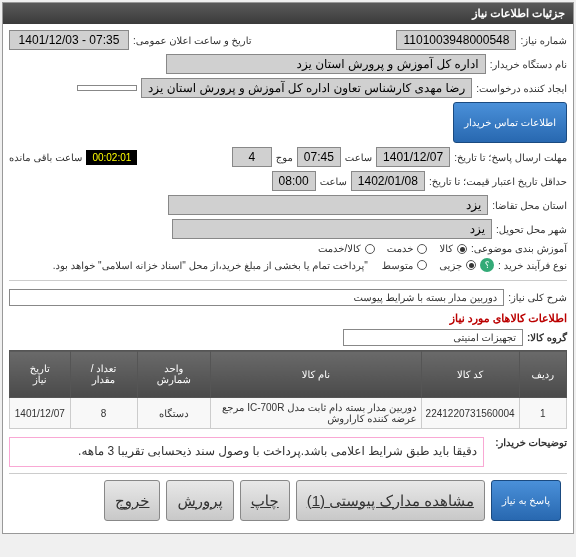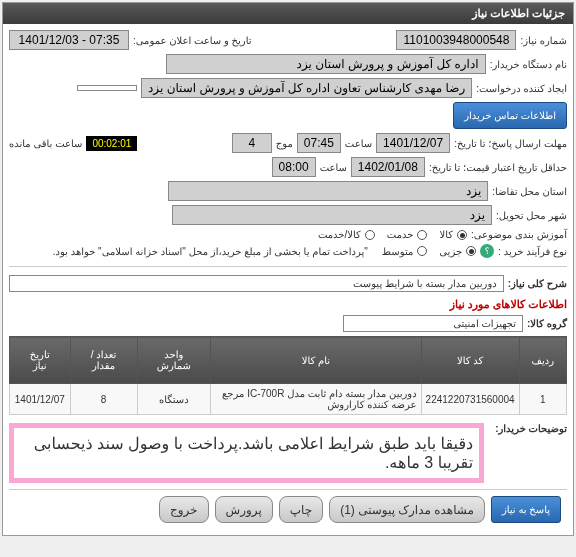--- a/index.html
+++ b/index.html
@@ -6,33 +6,33 @@
 body { font-family: Tahoma, Arial, sans-serif; font-size: 11px; background: #f0f0f0; width: 576px; color: #333; }
 .panel { border: 1px solid #999; margin: 2px; background: #fff; }
 .panel-header { background: linear-gradient(#5a5a5a, #3a3a3a); color: #fff; padding: 4px 8px; font-size: 11px; font-weight: bold; }
 .panel-body { padding: 6px; }
 .row { display: flex; align-items: center; margin-bottom: 4px; gap: 4px; flex-wrap: wrap; }
 .lbl { font-size: 10px; color: #333; white-space: nowrap; }
 .val-box { background: #d0d0d0; border: 1px solid #888; padding: 2px 6px; font-size: 12px; color: #000; min-width: 40px; text-align: center; display: inline-block; direction: ltr; }
 .val-box.wide { min-width: 120px; }
 .val-box.xwide { min-width: 320px; text-align: right; direction: rtl; }
 .input-box { background: #fff; border: 1px solid #888; padding: 2px 6px; font-size: 10px; min-width: 180px; direction: rtl; }
-.btn-blue { background: linear-gradient(#4a90d9, #2868b0); color: #fff; border: 1px solid #1a4a80; padding: 7px 10px; font-size: 10px; border-radius: 3px; cursor: pointer; }
-.btn-gray { background: linear-gradient(#e8e8e8, #c8c8c8); color: #333; border: 1px solid #888; padding: 3px 10px; font-size: 12px; border-radius: 8px; cursor: pointer; }
+.btn-blue { background: linear-gradient(#4a90d9, #2868b0); color: #fff; border: 1px solid #1a4a80; padding: 14px 10px; font-size: 10px; border-radius: 3px; cursor: pointer; }
+.btn-gray { background: linear-gradient(#e8e8e8, #c8c8c8); color: #333; border: 1px solid #888; padding: 3px 10px; font-size: 15px; border-radius: 3px; cursor: pointer; text-decoration: underline; }
 .radio-grp { display: flex; gap: 12px; align-items: center; }
 .radio-item { display: flex; align-items: center; gap: 4px; font-size: 10px; }
 .radio-dot { width: 10px; height: 10px; border: 1px solid #555; border-radius: 50%; display: inline-block; position: relative; }
 .radio-dot.checked::after { content: ''; width: 5px; height: 5px; background: #333; border-radius: 50%; position: absolute; top: 2px; left: 2px; }
 .sec-title { font-weight: bold; font-size: 11px; margin: 6px 0 4px 0; }
 .sec-title.red { color: #b00; }
 table.data { width: 100%; border-collapse: collapse; font-size: 10px; }
 table.data th { background: linear-gradient(#6a6a6a, #4a4a4a); color: #fff; padding: 12px; border: 1px solid #555; font-weight: normal; }
 table.data td { padding: 4px; border: 1px solid #ccc; background: #f8f8f8; text-align: center; }
 .toolbar { display: flex; gap: 6px; padding: 6px; border-top: 1px solid #ccc; margin-top: 6px; justify-content: flex-start; }
-.note-box { background: #fff; border: 5px solid #f9a8d4; padding: 6px; font-size: 16px; min-height: 30px; }
+.note-box { background: #fff; border: 1px solid #f9a8d4; padding: 6px; font-size: 12px; min-height: 30px; }
 .q-icon { width:14px; height:14px; border-radius:50%; background:#3a7; color:#fff; font-size:9px; display:inline-flex; align-items:center; justify-content:center; }
 .countdown { background:#000; color:#ff0; padding:2px 6px; font-size:10px; direction:ltr; }
 </style>
 </head>
 <body>
 
 <div class="panel">
   <div class="panel-header">
     <span>جزئیات اطلاعات نیاز</span>
   </div>
@@ -117,21 +117,21 @@
             <span class="radio-dot"></span>
             <span>متوسط</span>
           </label>
       </div>
       <span class="lbl" style="margin-right:10px;">"پرداخت تمام یا بخشی از مبلغ خرید،از محل "اسناد خزانه اسلامی" خواهد بود.</span>
     </div>
 
     <hr style="margin:8px 0; border:0; border-top:1px solid #ccc;">
 
     <div class="row">
-      <span class="lbl" style="font-weight:bold;">شرح کلی نیاز:</span>
+      <span class="lbl" style="font-weight:normal;">شرح کلی نیاز:</span>
       <span class="input-box" style="flex:1;">دوربین مدار بسته با شرایط پیوست</span>
     </div>
 
     <div class="sec-title red">اطلاعات کالاهای مورد نیاز</div>
 
     <div class="row">
       <span class="lbl" style="font-weight:bold;">گروه کالا:</span>
       <span class="input-box">تجهیزات امنیتی</span>
     </div>
 

